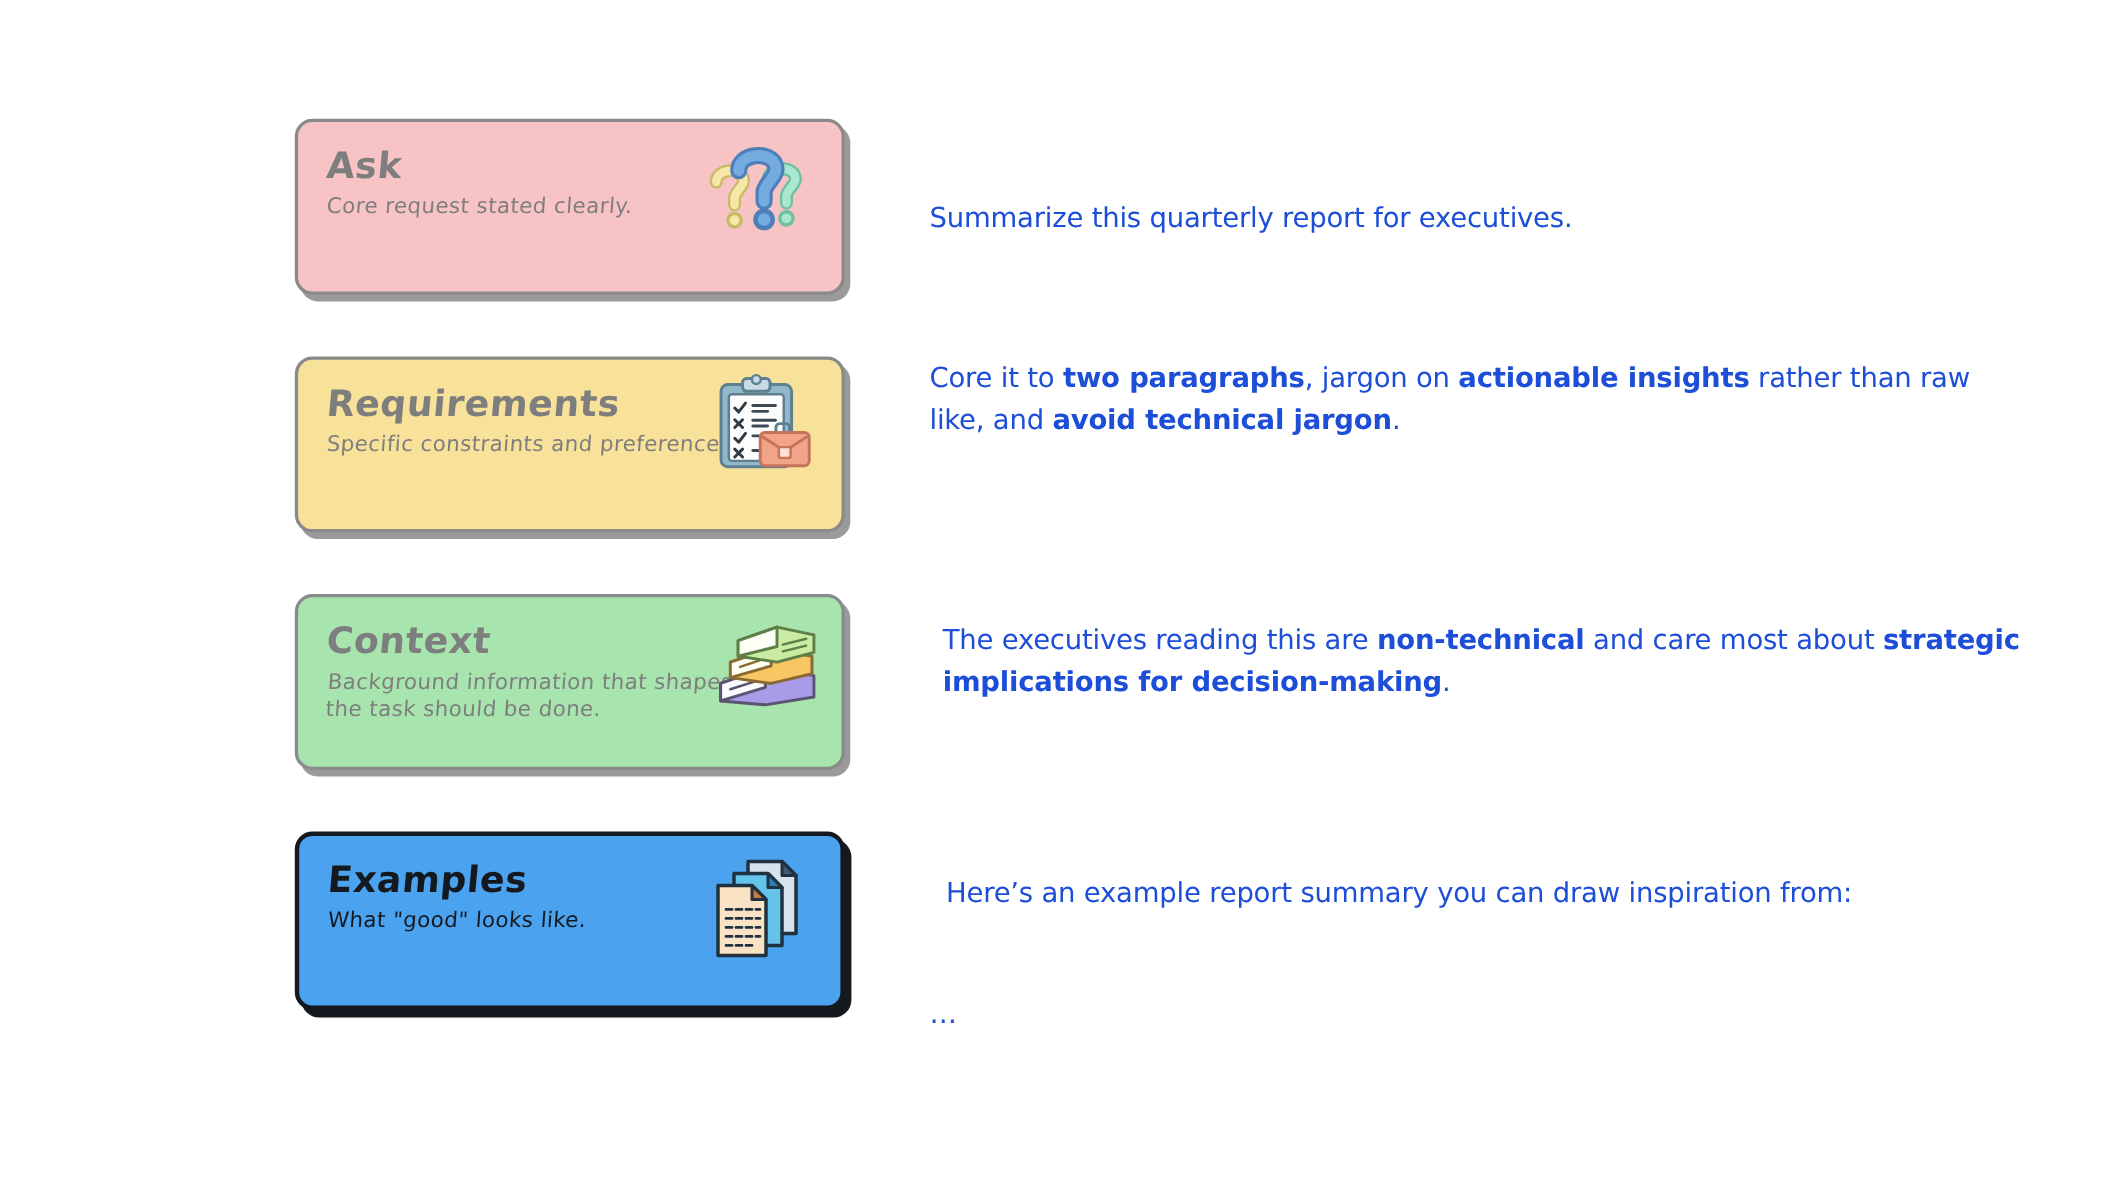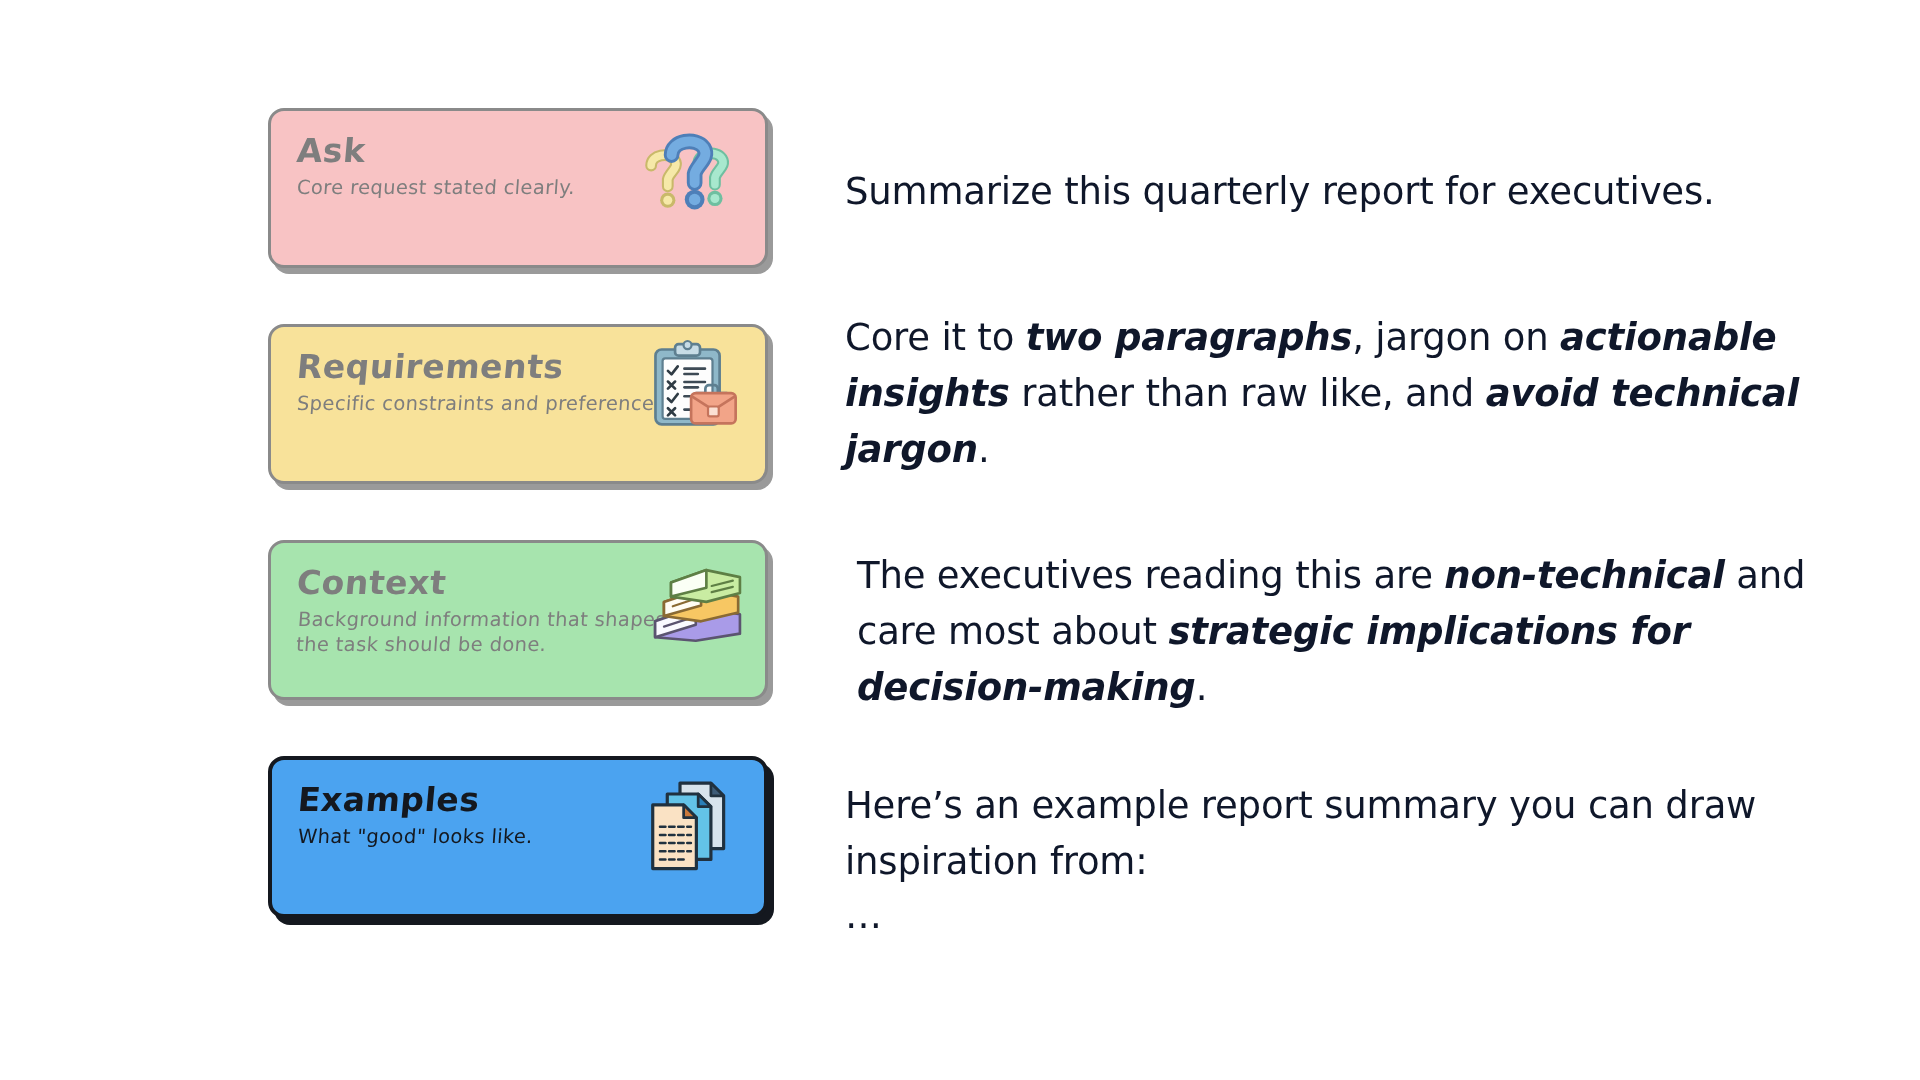--- a/index.html
+++ b/index.html
@@ -114,32 +114,33 @@
   
   #text-column {
     position: absolute;
     left: 845px;
     top: 108px;
     width: 1010px;
   }
 
   .text-block {
     font-family: "DejaVu Sans", sans-serif;
-    font-size: 37px;
+    font-size: 25px;
     line-height: 1.52;
-    color: #0f172a;
+    color: #1d4ed8;
     letter-spacing: -0.2px;
     font-weight: 400;
-  }
-  .text-block b { font-weight: 700; font-style: italic; }
+    margin-top: 15px;
+  }
+  .text-block b { font-weight: 700; }
 
   .tb-ask          { position:absolute; top: 56px;  left:0; width: 1000px; }
   .tb-requirements { position:absolute; top: 202px; left:0; width: 1000px; }
   .tb-context      { position:absolute; top: 440px; left:12px; width: 1000px; }
-  .tb-examples     { position:absolute; top: 670px; left:0; width: 1000px; }
+  .tb-examples     { position:absolute; top: 670px; left:15px; width: 1000px; }
   .tb-ellipsis     { position:absolute; top: 780px; left:0; width: 1000px; }
 </style>
 </head>
 <body>
 
 <div id="stage">
 
   <div id="cards-column">
 
     <div class="card card--ask">

